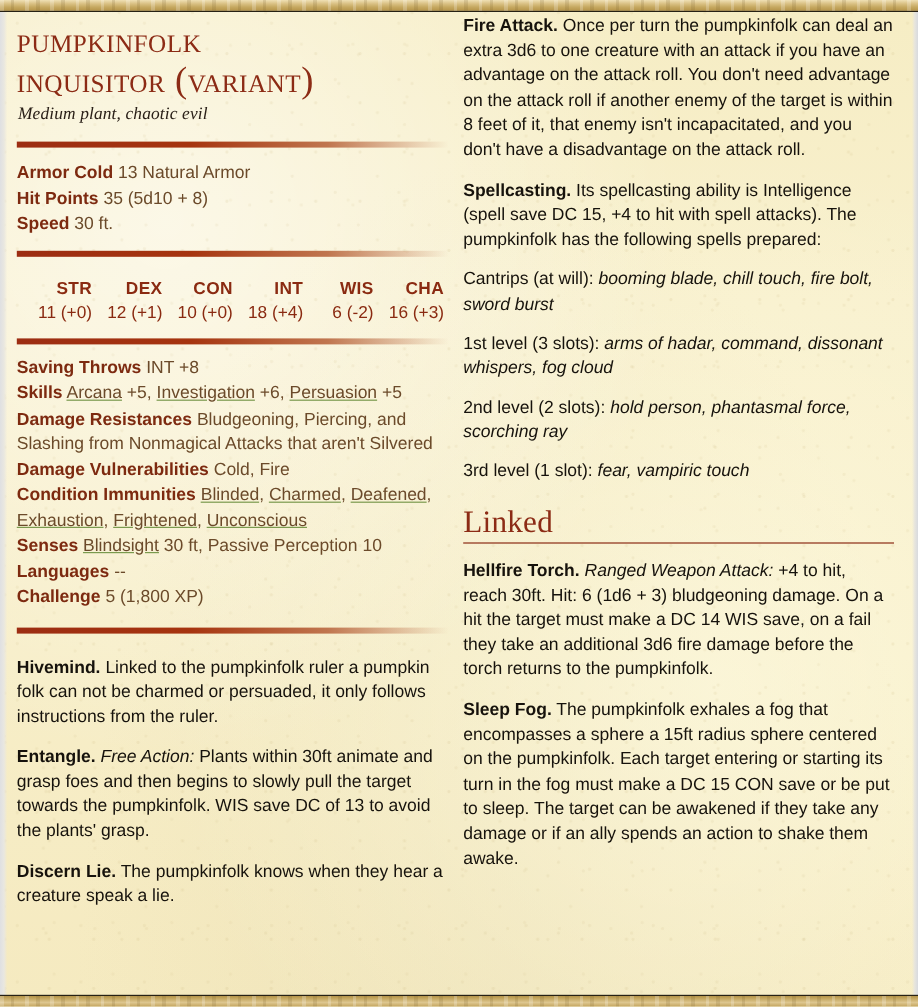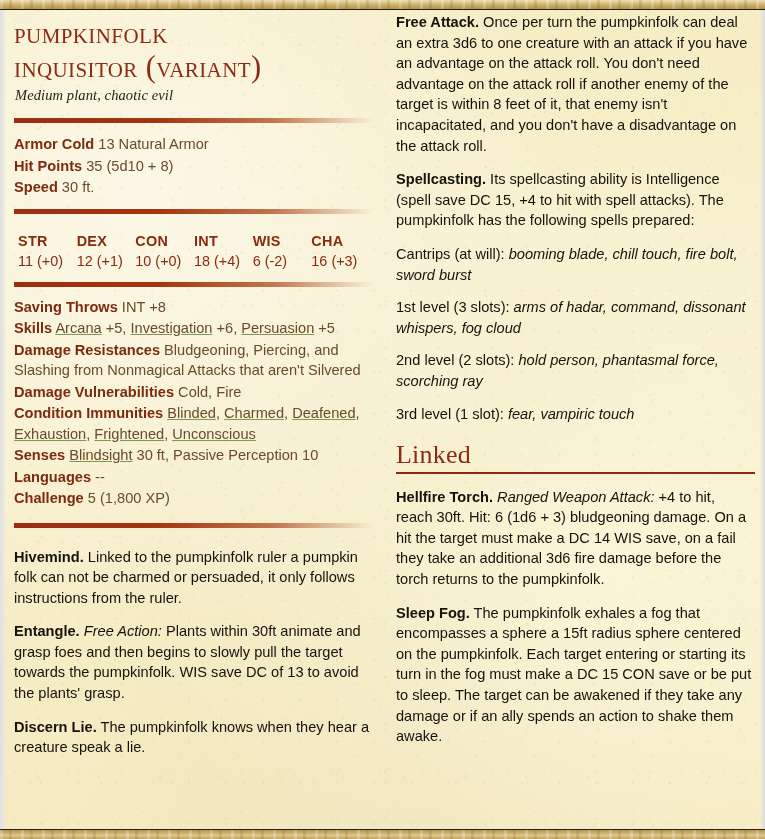--- a/index.html
+++ b/index.html
@@ -80,21 +80,21 @@
     z-index: 5;
     background: linear-gradient(270deg, #d8dade 0%, #e7e5dd 55%, rgba(245,236,196,0) 100%);
   }
 
   .columns {
     position: relative;
     z-index: 3;
     display: flex;
     padding: 12px 10px 0 14px;
     box-sizing: border-box;
-    gap: 22px;
+    gap: 12px;
     height: 100%;
   }
   .col {
     flex: 0 0 auto;
     box-sizing: border-box;
   }
   .col-left  { width: 360px; }
   .col-right { width: 359px; }
 
   
@@ -142,21 +142,21 @@
   .lnk {
     text-decoration: underline;
     text-decoration-color: #7a9a4e;
     text-underline-offset: 1px;
     color: #6b4a2a;
   }
 
   
   .abilities {
     display: flex;
-    text-align: left;
+    text-align: right;
     color: #8a2a11;
     padding: 2px 4px 0 4px;
     margin-top: 16px;
   }
   .ab { flex: 1 1 0; }
   .ab-name {
     font-weight: bold;
     font-size: 14.4px;
     letter-spacing: .3px;
     line-height: 19px;
@@ -341,21 +341,21 @@
       <p class="para">
         <b>Discern Lie.</b>
         <span>The pumpkinfolk knows when they hear a creature speak a lie.</span>
       </p>
 
     </div>
 
     <div class="col col-right">
 
       <p class="para">
-        <b>Free Attack.</b>
+        <b>Fire Attack.</b>
         <span>Once per turn the pumpkinfolk can deal an extra 3d6 to one creature with an attack if you have an advantage on the attack roll. You don't need advantage on the attack roll if another enemy of the target is within 8 feet of it, that enemy isn't </span><span class="ulink">incapacitated</span><span>, and you don't have a disadvantage on the attack roll.</span>
       </p>
 
       <p class="para">
         <b>Spellcasting.</b>
         <span>Its spellcasting ability is Intelligence (spell save DC 15, +4 to hit with spell attacks). The pumpkinfolk has the following spells prepared:</span>
       </p>
 
       <p class="para spell-para">
         <span>Cantrips (at will): </span><i>booming blade, chill touch, fire bolt, sword burst</i>

